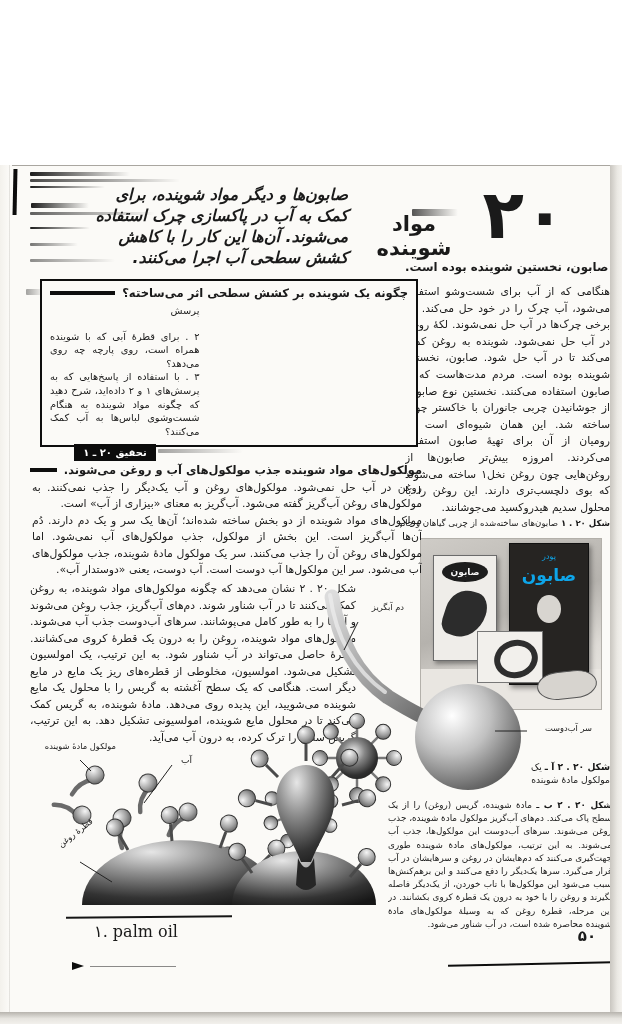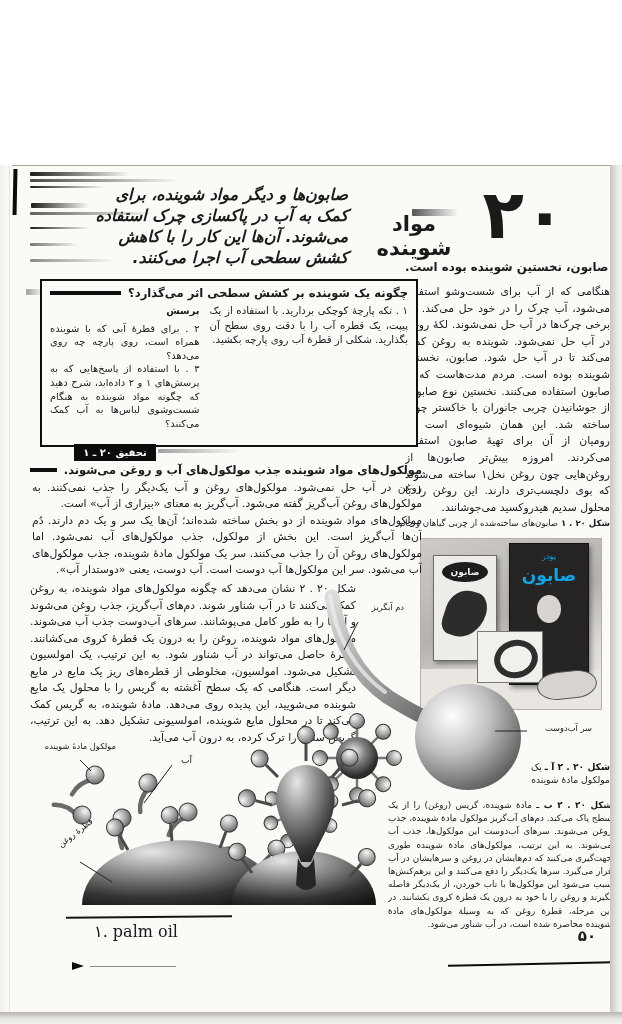--- a/index.html
+++ b/index.html
@@ -72,21 +72,21 @@
   
   #inv-box{left:40px;top:279px;width:378px;height:168px;border:2px solid #0e0e0e;
     background:#fbfaf7;padding:5px 8px;box-sizing:border-box;overflow:visible;}
   .hrule-row{display:flex;align-items:center;gap:7px;}
   .hrule{flex:1;height:3.5px;background:#0e0e0e;}
   #inv-title{font-size:11.6px;font-weight:bold;white-space:nowrap;}
   #inv-cols{display:flex;gap:10px;margin-top:4px;height:134px;overflow:hidden;}
   #inv-steps{width:202px;font-size:10.2px;line-height:14.6px;}
   #inv-steps p{margin-bottom:6px;}
   #inv-questions{width:152px;font-size:9.8px;line-height:13.6px;}
-  #inv-q-title{font-weight:bold;margin-bottom:4px;}
+  #inv-q-title{font-weight:normal;margin-bottom:12px;}
   #inv-badge{left:74px;top:444px;width:82px;height:17px;background:#0c0c0c;color:#fff;
     font-size:10px;font-weight:bold;text-align:center;line-height:17px;}
 
   
   #mol-heading-row{left:30px;top:463px;width:392px;}
   #mol-heading{font-size:11.4px;font-weight:bold;white-space:nowrap;}
   #mol-block-a{left:32px;top:480px;width:390px;height:99px;overflow:hidden;
     font-size:10.8px;line-height:16.4px;}
   #mol-para3{left:30px;top:581px;width:326px;height:182px;overflow:hidden;
     font-size:10.8px;line-height:16.5px;}
@@ -155,26 +155,25 @@
     <div class="blob"></div>
   </div>
   <div id="dish-box">
     <div class="ring"></div>
   </div>
   <div id="soap-bar"></div>
 </div>
 
 <div class="abs rtl" id="inv-box">
   <div class="hrule-row">
-    <span id="inv-title">چگونه یک شوینده بر کشش سطحی اثر می‌گذارد؟</span>
+    <span id="inv-title">چگونه یک شوینده بر کشش سطحی اثر می‌ساخته؟</span>
     <div class="hrule"></div>
   </div>
   <div id="inv-cols">
     <div id="inv-steps" class="just">
-      <p>۱ . تکه پارچهٔ کوچکی بردارید. با استفاده از یک پیپت، یک قطره آب را با دقت روی سطح آن بگذارید. شکلی از قطرهٔ آب روی پارچه بکشید.</p>
     </div>
     <div id="inv-questions" class="just">
       <div id="inv-q-title">پرسش</div>
       <p>۲ . برای قطرهٔ آبی که با شوینده همراه است، روی پارچه چه روی می‌دهد؟</p>
       <p>۳ . با استفاده از پاسخ‌هایی که به پرسش‌های ۱ و ۲ داده‌اید، شرح دهید که چگونه مواد شوینده به هنگام شست‌وشوی لباس‌ها به آب کمک می‌کنند؟</p>
     </div>
   </div>
 </div>
 <div class="abs" id="inv-badge">تحقیق ۲۰ ـ ۱</div>
 

